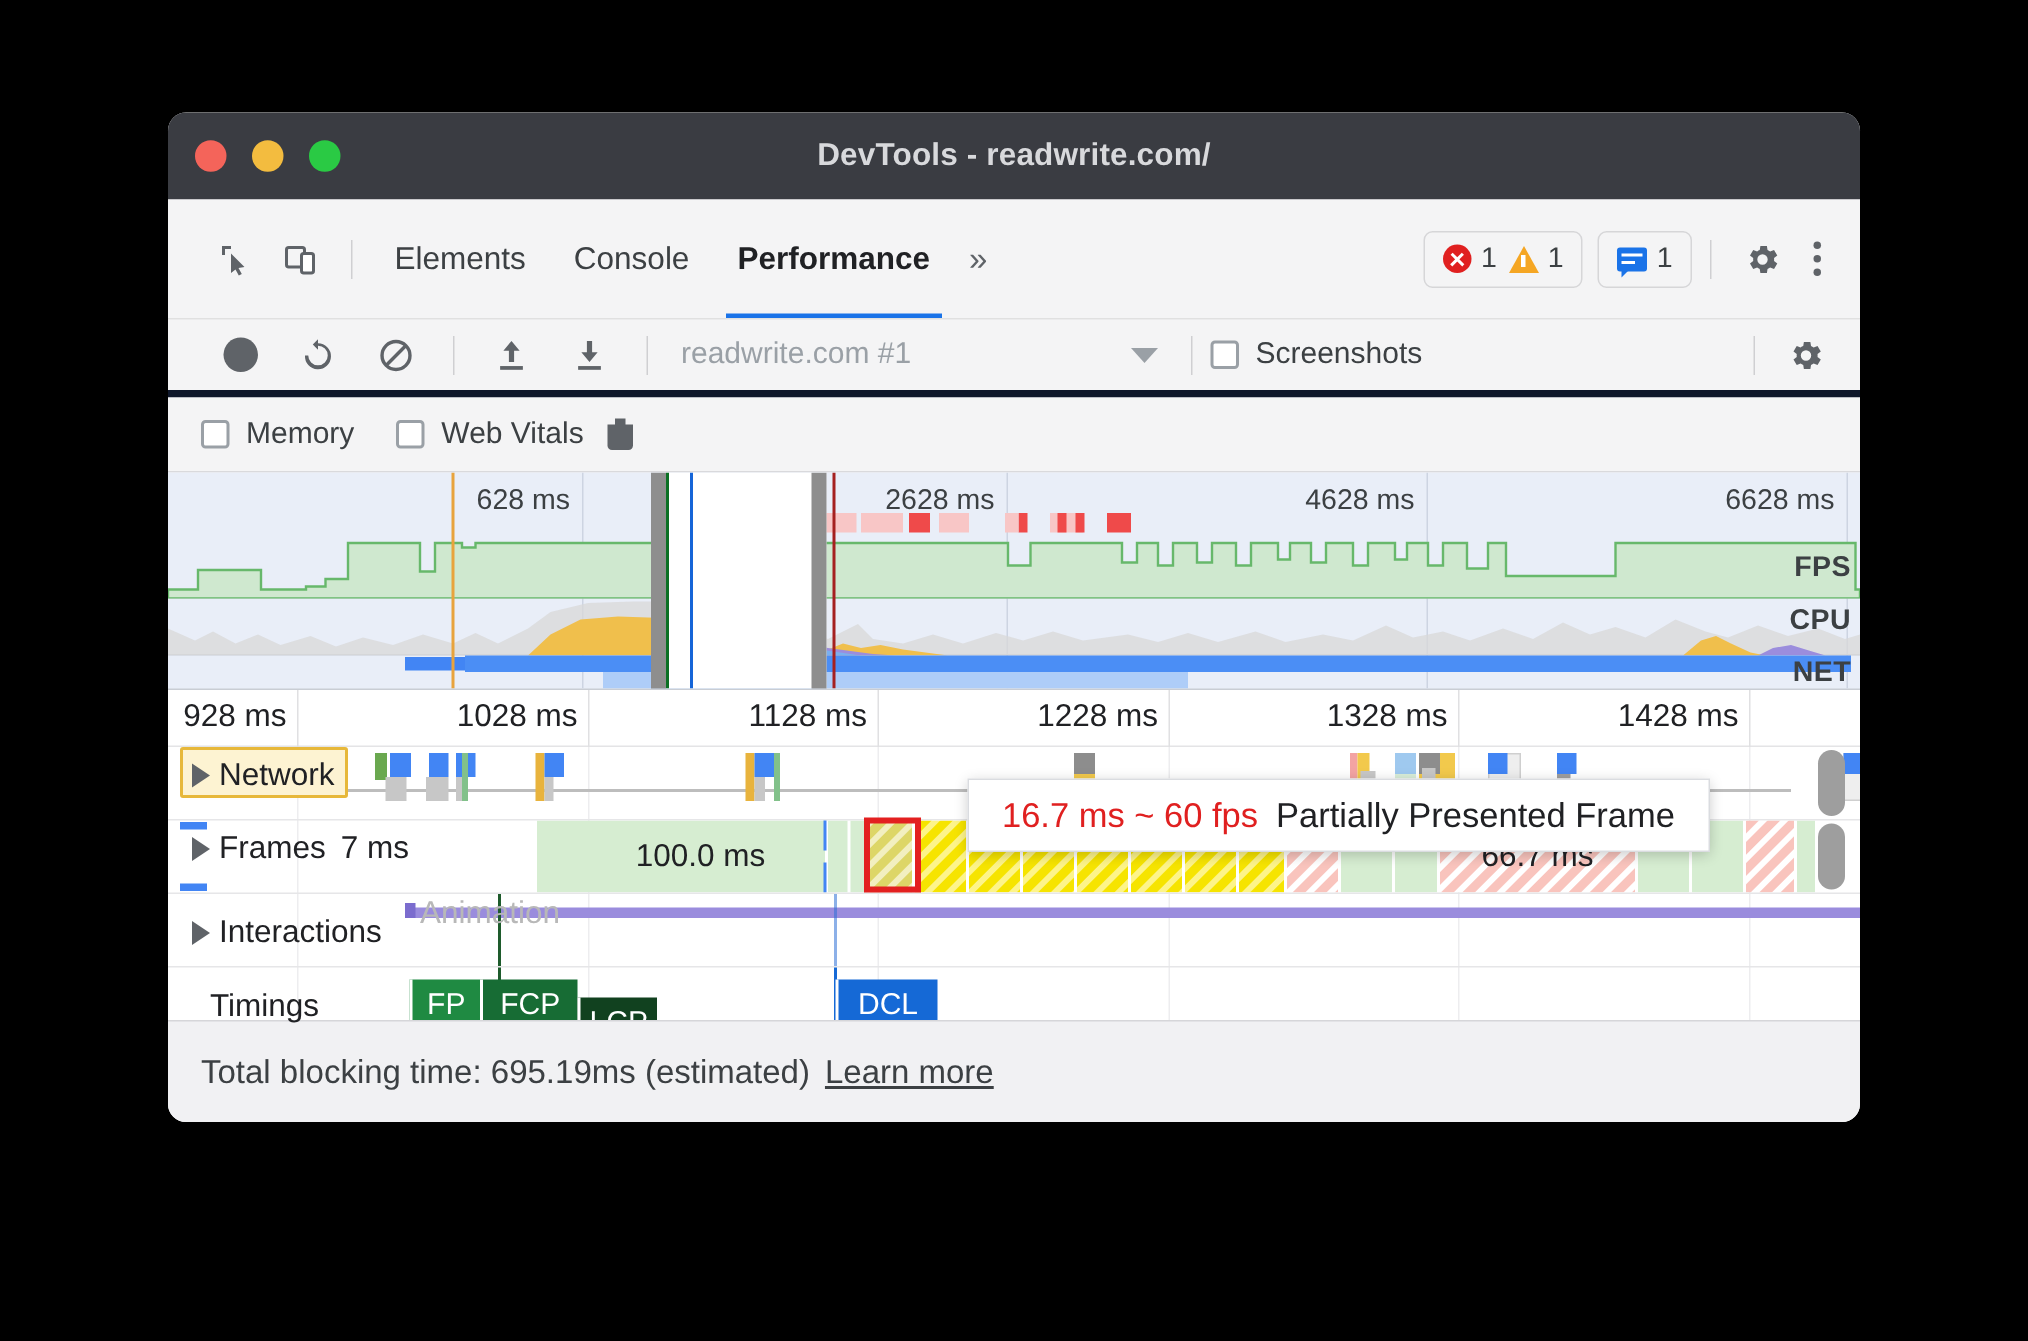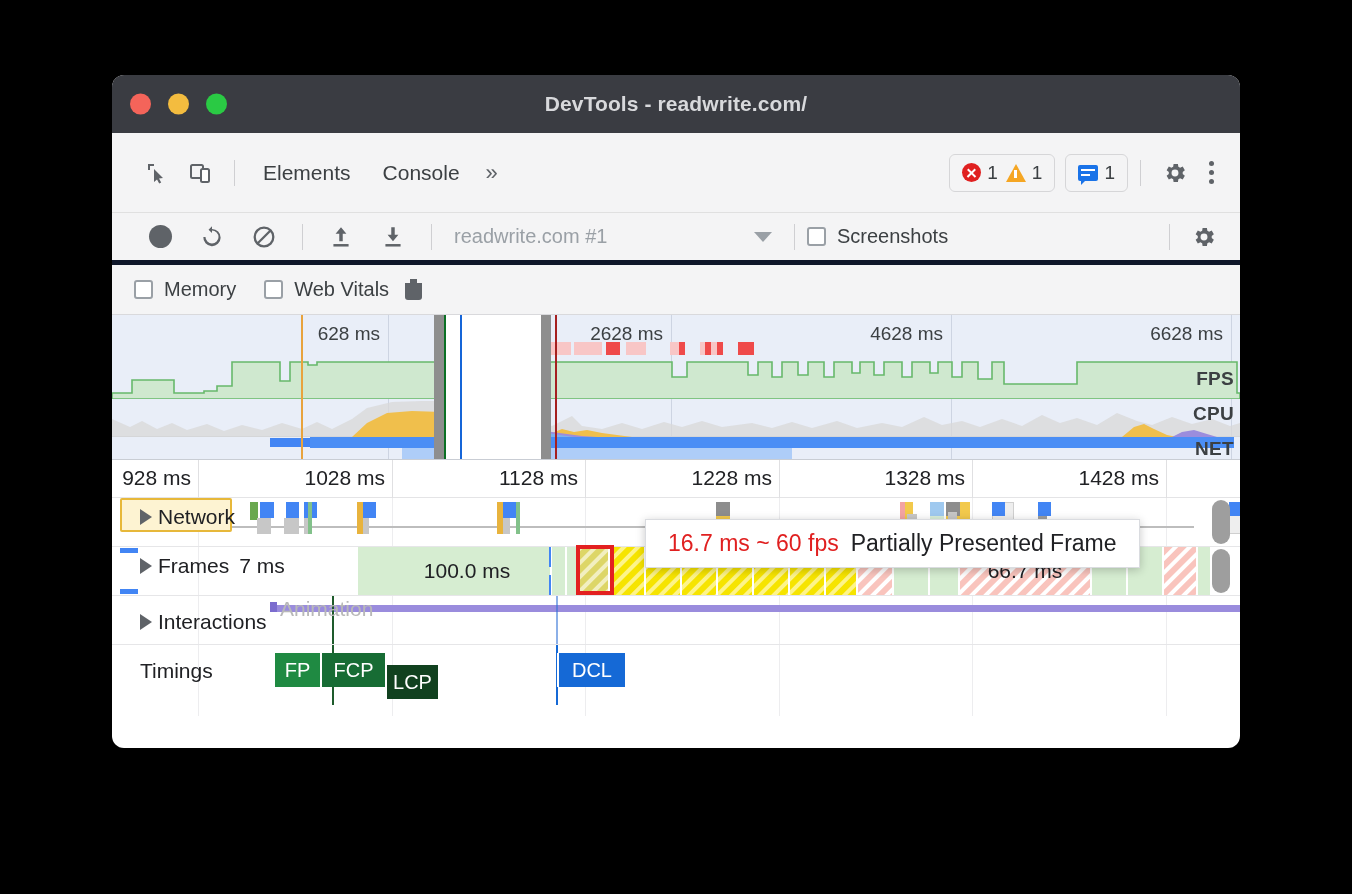--- a/index.html
+++ b/index.html
@@ -184,21 +184,21 @@
   }
   .tl-grid { position: absolute; top: 0; width: 1px; background: #e0e0e2; }
 
   
   .tracks { position: relative; height: 218px; background: #fff; overflow: hidden; }
   .track { position: absolute; left: 0; right: 0; }
   .track-hdr {
     position: absolute; left: 0; top: 0;
     display: flex; align-items: center; gap: 6px;
     font-size: 21px; color: #202124; z-index: 6;
-    padding-left: 28px; white-space: nowrap;
+    padding-left: 16px; white-space: nowrap;
   }
   .tri {
     width: 0; height: 0;
     border-top: 8px solid transparent; border-bottom: 8px solid transparent;
     border-left: 12px solid #5f6368;
   }
   .net-hl {
     position: absolute; left: 8px; top: 0; width: 112px; height: 34px;
     background: #fdf3d2; border: 2px solid #e7b83a; border-radius: 2px; z-index: 5;
   }
@@ -275,20 +275,21 @@
       </div>
       <div class="icbtn">
         <svg width="24" height="24" viewBox="0 0 24 24">
           <rect x="3" y="4" width="12" height="13" rx="1.5" fill="none" stroke="#5f6368" stroke-width="2"></rect>
           <rect x="13" y="8" width="8" height="13" rx="1.5" fill="#fff" stroke="#5f6368" stroke-width="2"></rect>
         </svg>
       </div>
       <div class="vsep"></div>
       <div class="tab">Elements</div>
       <div class="tab">Console</div>
+      <div class="tab active">Performance</div>
       <div class="chev">»</div>
       <div class="spacer"></div>
 
       <div class="badge-group">
         <span class="badge-item">
           <span class="err-dot"></span>
           <span>1</span>
         </span>
         <span class="badge-item">
           <span class="warn-tri"></span>
@@ -608,15 +609,19 @@
           <span>Timings</span>
         </div>
       </div>
 
       <div class="tooltip" style="left:533px;top:21px">
         <span class="tt-red">16.7 ms ~ 60 fps</span>
         <span class="tt-dark">Partially Presented Frame</span>
       </div>
     </div>
 
+    <div class="footer">
+      <span>Total blocking time: 695.19ms (estimated)</span>
+      <a class="learn" href="#">Learn more</a>
+    </div>
 
   </div>
 </div>
 
 </body></html>

